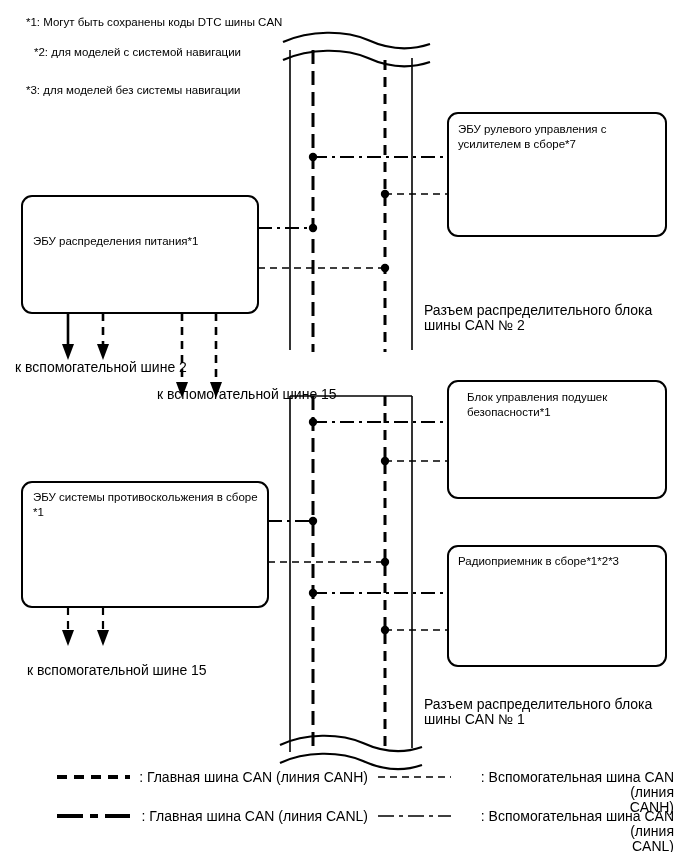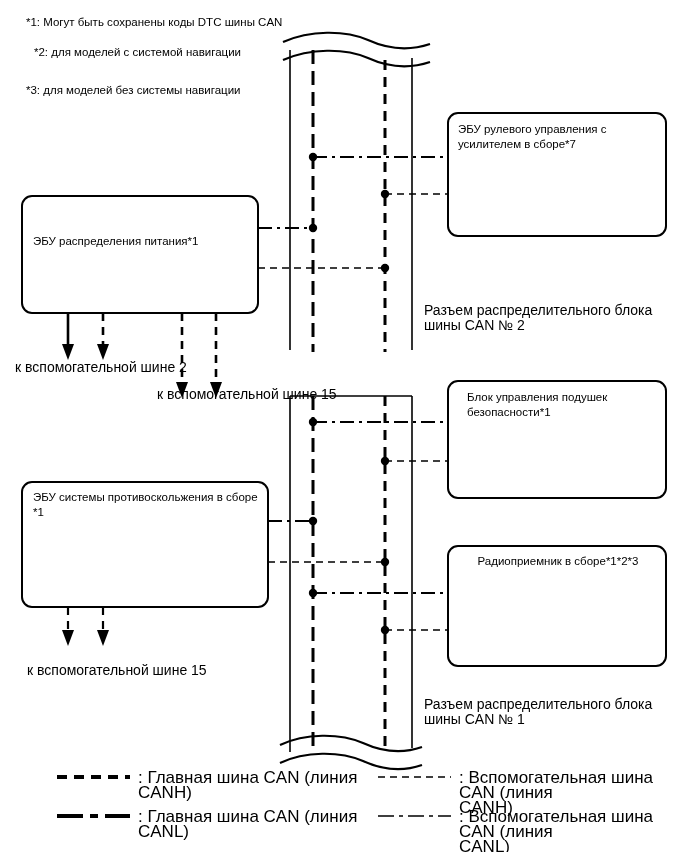--- a/index.html
+++ b/index.html
@@ -3,21 +3,21 @@
 <meta charset="utf-8">
 <style>
   html,body{margin:0;padding:0;background:#fff;}
   body{width:688px;height:852px;position:relative;
        font-family:"Liberation Sans","DejaVu Sans",sans-serif;color:#000;}
   #root{position:absolute;left:0;top:0;width:688px;height:852px;overflow:hidden;}
   svg#canvas{position:absolute;left:0;top:0;width:688px;height:852px;}
   .txt{position:absolute;font-size:14px;line-height:15px;color:#000;white-space:pre-wrap;}
   .note{font-size:11.5px;}
   .boxlabel{font-size:11.5px;line-height:15px;}
-  .legtxt{font-size:17px;line-height:15px;}
+  .legtxt{font-size:14px;line-height:15px;text-align:right;}
 </style>
 </head>
 <body>
 
 <div id="root">
 
   <svg id="canvas" viewBox="0 0 688 852">
     <g fill="none" stroke="#000" stroke-linecap="butt">
 
       <path d="M283 42 C 310 30, 345 30, 368 40 C 390 50, 412 50, 430 44" stroke-width="2.2"></path>
@@ -105,21 +105,21 @@
   <div class="txt note" style="left:26px;top:83px;width:300px;">*3: для моделей без системы навигации</div>
 
   <div class="txt boxlabel" style="left:33px;top:204px;width:218px;margin-top:30px;">ЭБУ распределения питания*1</div>
   <div class="txt boxlabel" style="left:33px;top:490px;width:232px;">ЭБУ системы противоскольжения в сборе
 *1</div>
 
   <div class="txt boxlabel" style="left:458px;top:122px;width:200px;">ЭБУ рулевого управления с
 усилителем в сборе*7</div>
   <div class="txt boxlabel" style="left:458px;top:390px;width:200px;margin-left:9px;">Блок управления подушек
 безопасности*1</div>
-  <div class="txt boxlabel" style="left:458px;top:554px;width:200px;text-align:center;">Радиоприемник в сборе*1*2*3</div>
+  <div class="txt boxlabel" style="left:458px;top:554px;width:200px;">Радиоприемник в сборе*1*2*3</div>
 
   <div class="txt" style="left:424px;top:303px;width:230px;">Разъем распределительного блока
 шины CAN № 2</div>
   <div class="txt" style="left:424px;top:697px;width:230px;">Разъем распределительного блока
 шины CAN № 1</div>
 
   <div class="txt" style="left:15px;top:360px;width:220px;">к вспомогательной шине 2</div>
   <div class="txt" style="left:157px;top:387px;width:220px;">к вспомогательной шине 15</div>
   <div class="txt" style="left:27px;top:663px;width:220px;">к вспомогательной шине 15</div>
 

